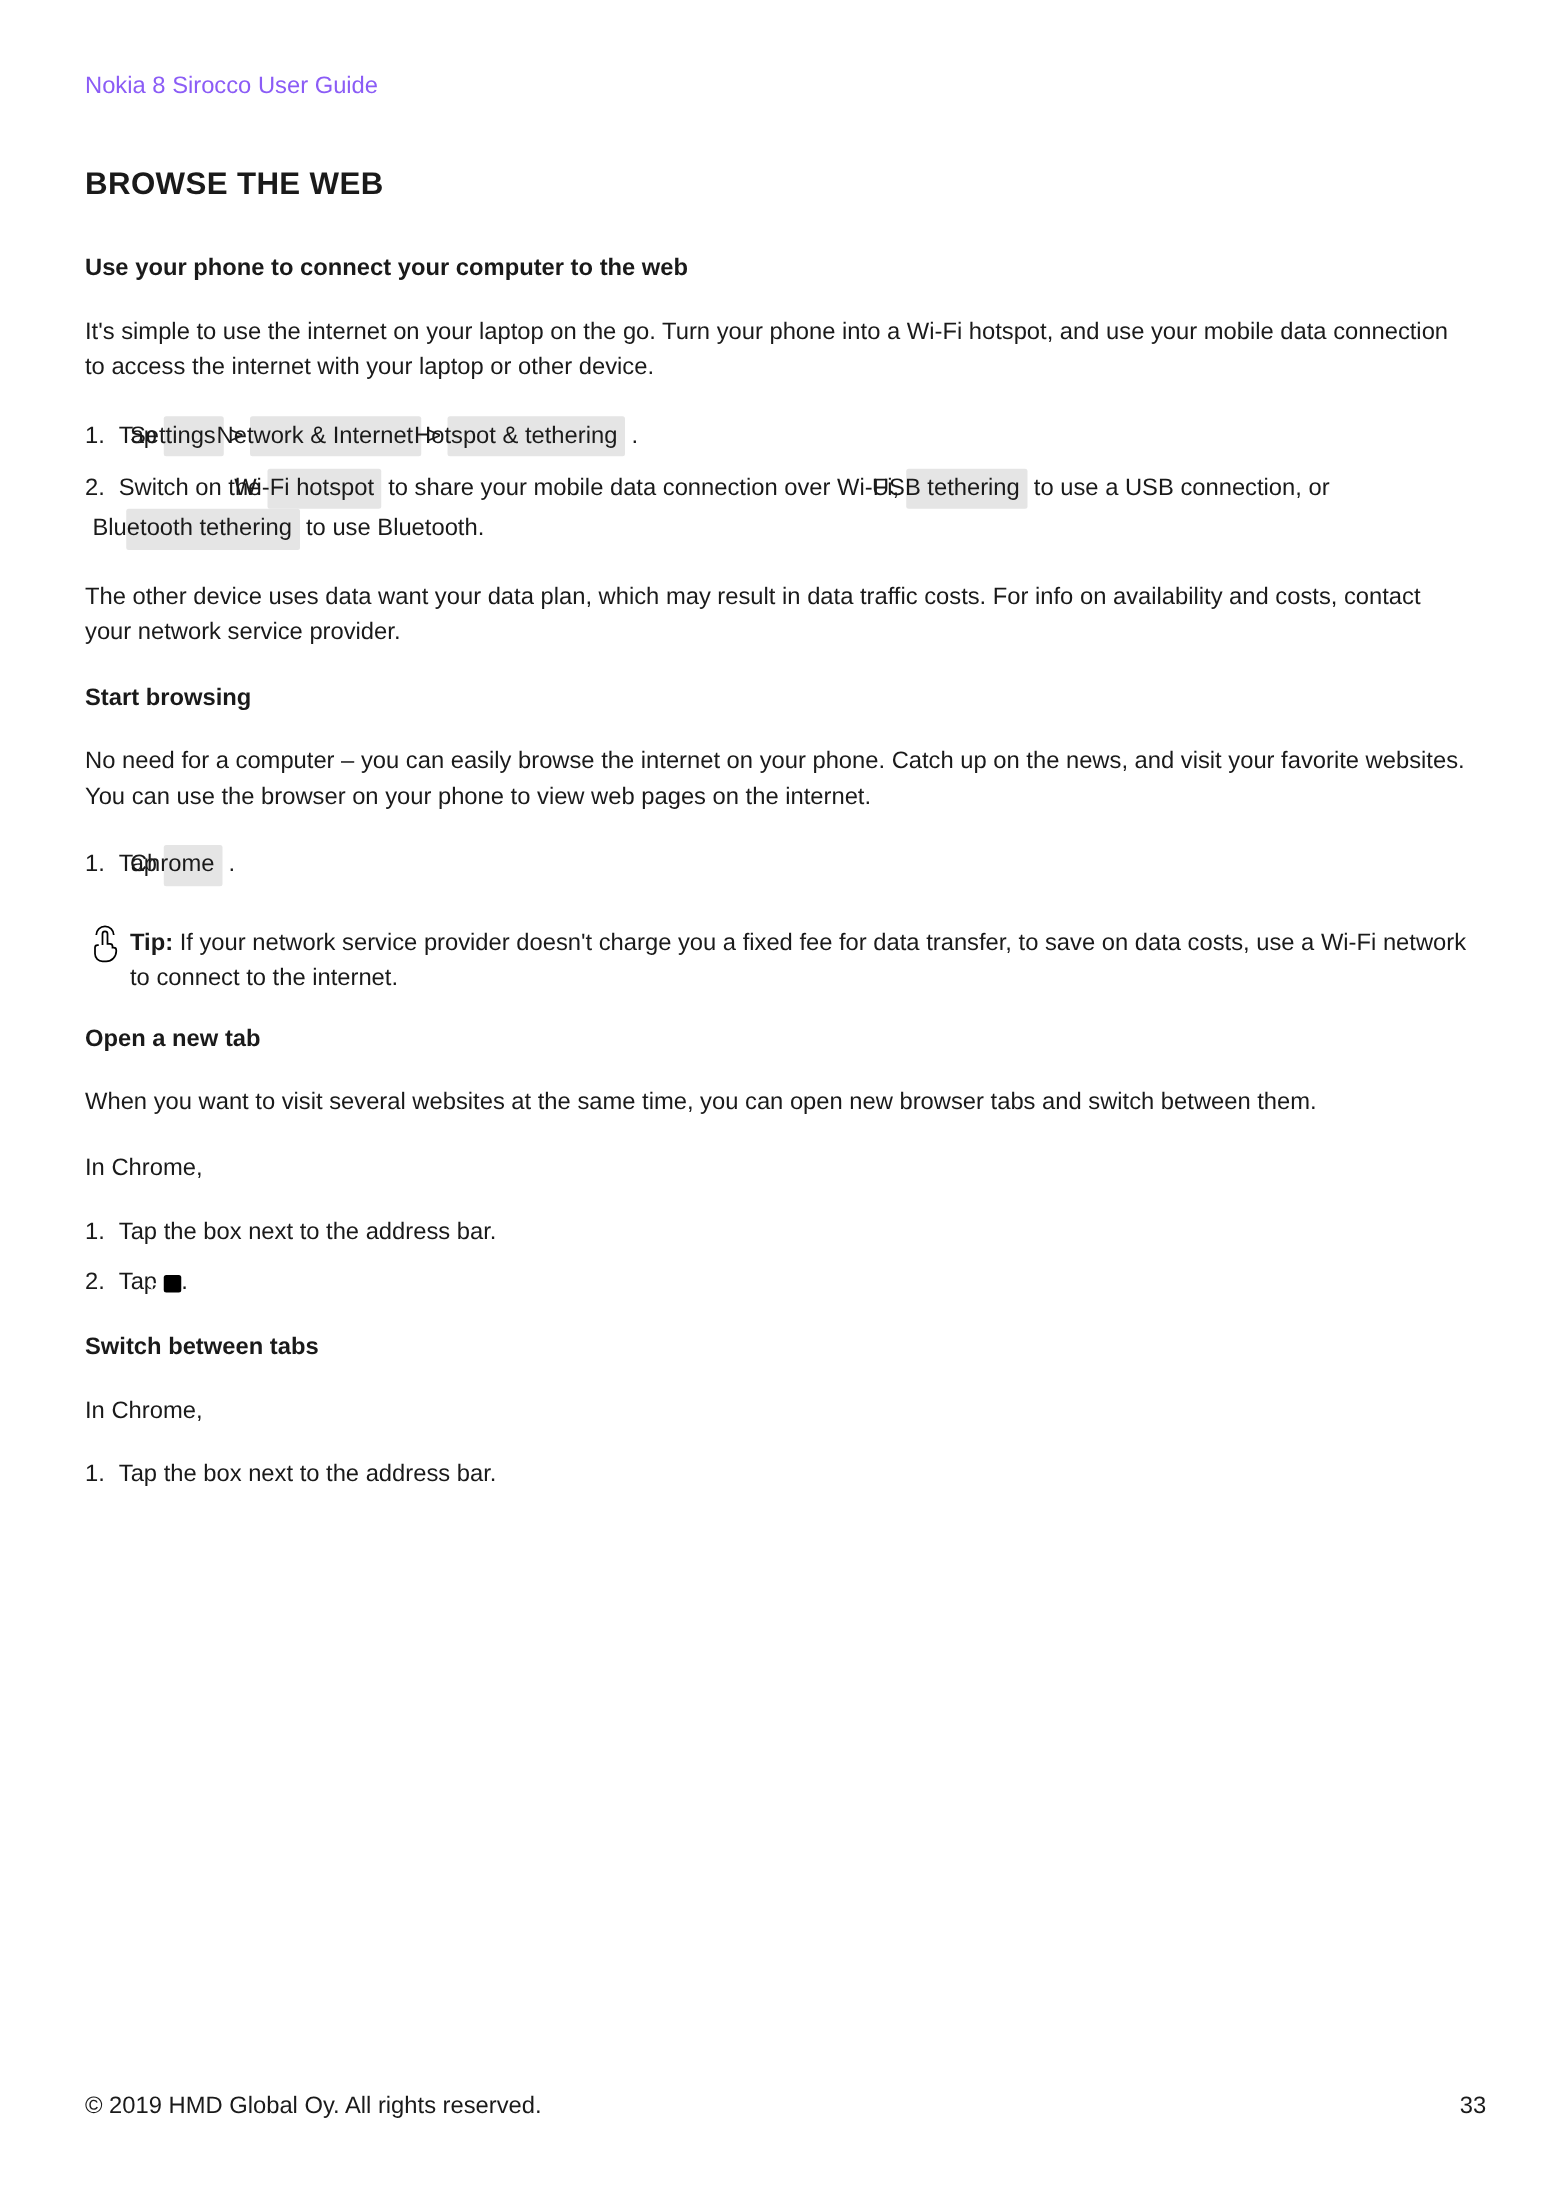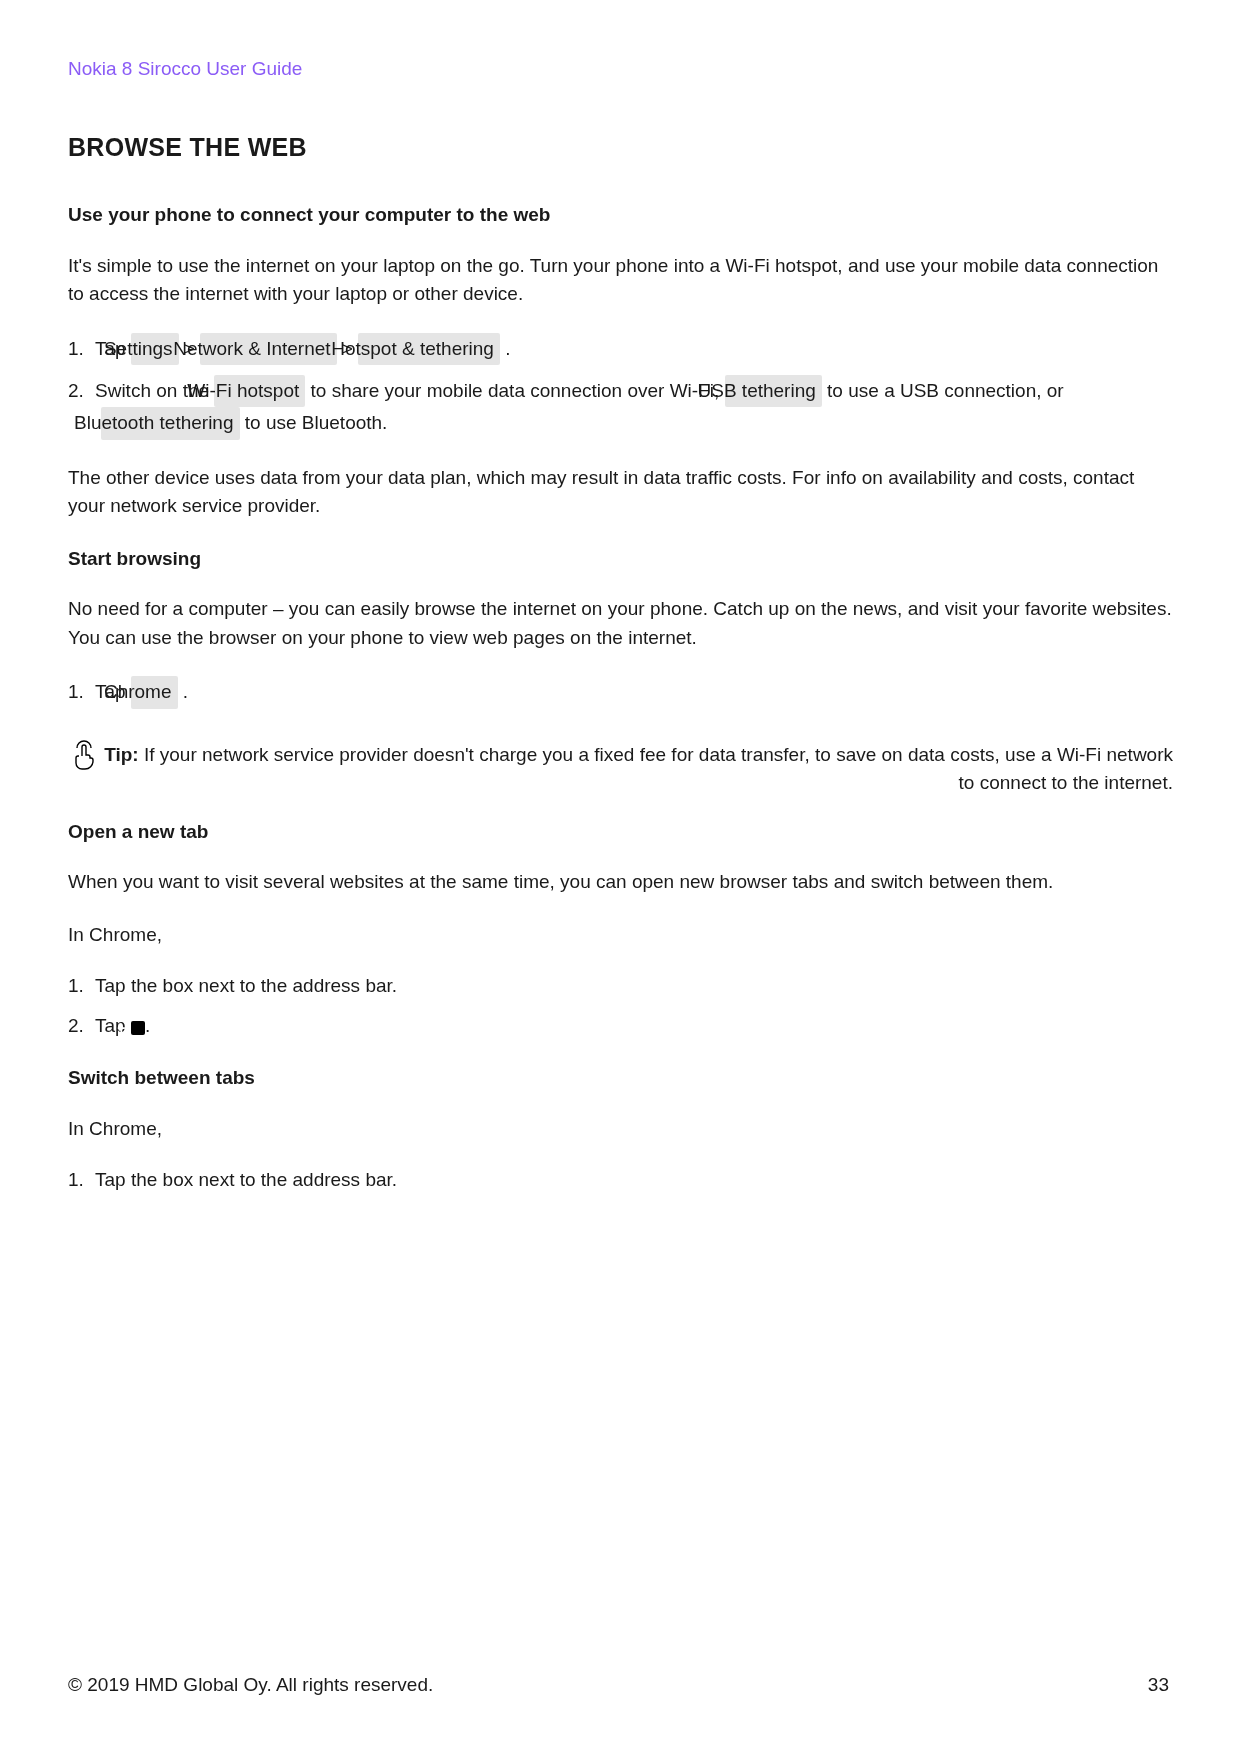--- a/index.html
+++ b/index.html
@@ -58,21 +58,20 @@
     }
     ol.steps li .num {
       display: inline-block;
       width: 27px;
       text-indent: 0;
     }
     .tip-row {
       display: flex;
       align-items: flex-start;
       margin: 30px 0 8px 0;
-      text-align: right;
     }
     .tip-icon svg {
       width: 36px;
       height: 36px;
       stroke: #000;
       fill: none;
       stroke-width: 1.4;
     }
     .tip-text {
       font-size: 19px;
@@ -96,21 +95,21 @@
       font-size: 14px;
       line-height: 14px;
       text-align: center;
       border-radius: 2px;
       vertical-align: -1px;
     }
     .footer {
       position: absolute;
       bottom: 55px;
       left: 68px;
-      right: 72px;
+      right: 52px;
       display: flex;
       justify-content: space-between;
       font-size: 19px;
     }
   </style>
 </head>
 <body>
 
 <div class="doc-header">Nokia 8 Sirocco User Guide</div>
 
@@ -121,21 +120,21 @@
 
 <ol class="steps">
   <li>
     <span class="num">1.</span><span>Tap </span><span class="ui-chip">Settings</span><span> &gt; </span><span class="ui-chip">Network &amp; Internet</span><span> &gt; </span><span class="ui-chip">Hotspot &amp; tethering</span><span> .</span>
   </li>
   <li>
     <span class="num">2.</span><span>Switch on the </span><span class="ui-chip">Wi-Fi hotspot</span><span> to share your mobile data connection over Wi-Fi, </span><span class="ui-chip">USB tethering</span><span> to use a USB connection, or </span><span class="ui-chip">Bluetooth tethering</span><span> to use Bluetooth.</span>
   </li>
 </ol>
 
-<p class="body-text">The other device uses data from your data plan, which may result in data traffic costs. For info on availability and costs, contact your network service provider.</p>
+<p class="body-text">The other device uses data want your data plan, which may result in data traffic costs. For info on availability and costs, contact your network service provider.</p>
 
 <h2 class="subsection">Start browsing</h2>
 <p class="body-text">No need for a computer – you can easily browse the internet on your phone. Catch up on the news, and visit your favorite websites. You can use the browser on your phone to view web pages on the internet.</p>
 
 <ol class="steps">
   <li>
     <span class="num">1.</span><span>Tap </span><span class="ui-chip">Chrome</span><span> .</span>
   </li>
 </ol>
 

